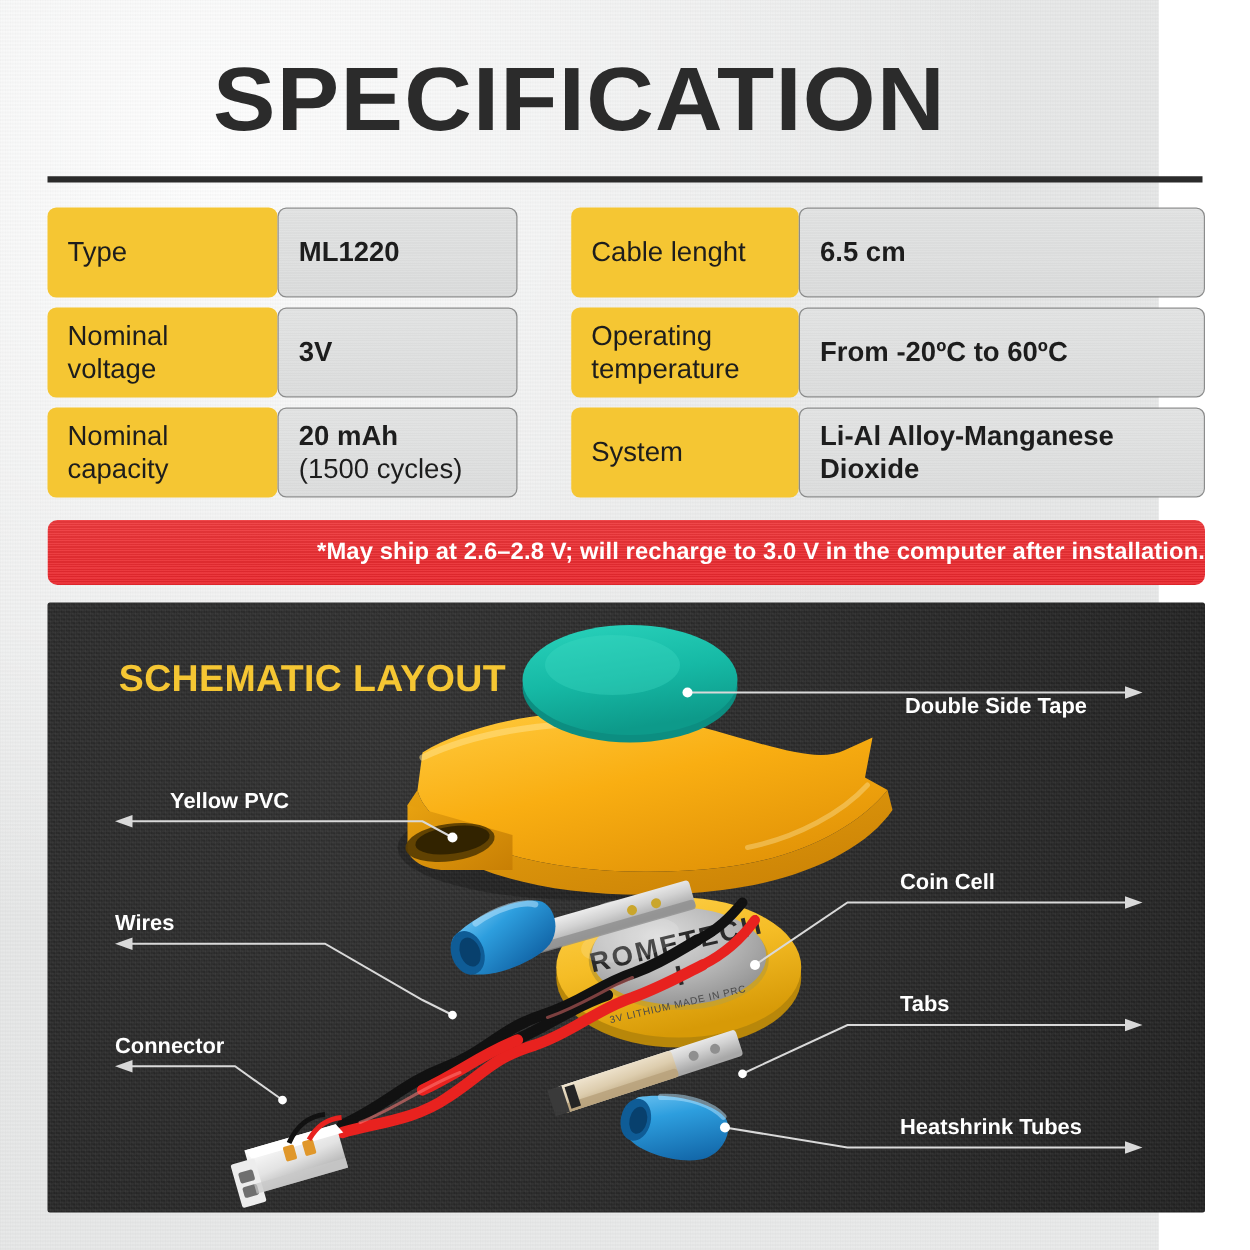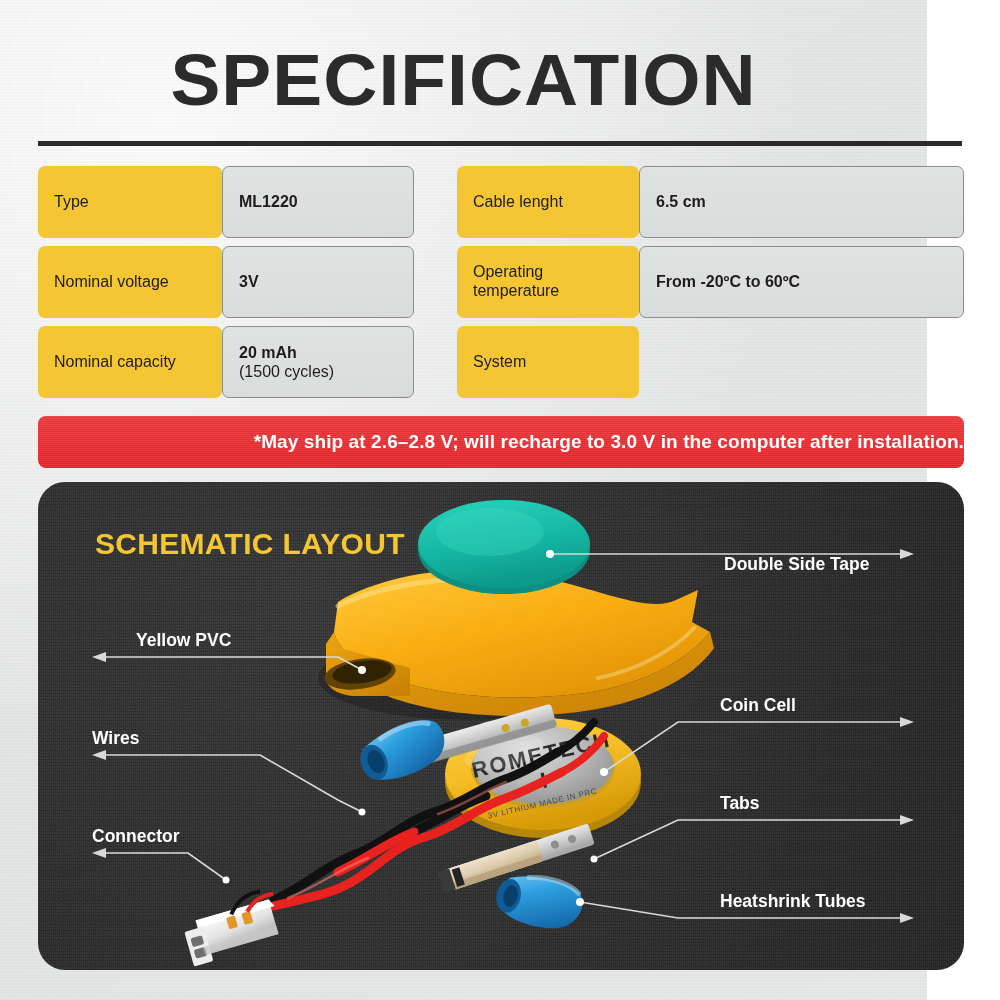--- a/index.html
+++ b/index.html
@@ -68,21 +68,21 @@
     grid-auto-rows: 72px;
     row-gap: 8px;
     align-items: stretch;
   }
   .cell {
     display: flex;
     align-items: center;
     border-radius: 7px;
     padding: 0 16px;
     box-sizing: border-box;
-    font-size: 16px;
+    font-size: 22px;
     color: #1d1d1d;
   }
   .cell.label {
     background: #f5c633;
     font-weight: normal;
     line-height: 1.18;
   }
   .cell.value {
     background:
       repeating-linear-gradient(0deg, rgba(0,0,0,.02) 0 1px, rgba(255,255,255,.02) 1px 2px),
@@ -117,21 +117,21 @@
     text-align: center;
   }
 
   
   .panel {
     position: absolute;
     left: 38px;
     top: 482px;
     width: 926px;
     height: 488px;
-    border-radius: 27px;
+    border-radius: 2px;
     overflow: hidden;
     background:
       radial-gradient(circle at 30% 25%, #343434 0%, #2a2a2a 60%, #242424 100%);
   }
   .panel::before {
     content: "";
     position: absolute;
     inset: 0;
     pointer-events: none;
     opacity: .85;
@@ -210,20 +210,23 @@
 
     <div class="cell label">Nominal capacity</div>
     <div class="cell value">
       <span>
         <span>20 mAh</span><br>
         <span class="sub">(1500 cycles)</span>
       </span>
     </div>
     <div class="spacer"></div>
     <div class="cell label">System</div>
+    <div class="cell value">
+      <span>Li-Al Alloy-Manganese Dioxide</span>
+    </div>
   </div>
 
   <div class="warning">
     <span>*May ship at 2.6–2.8 V; will recharge to 3.0 V in the computer after installation.</span>
   </div>
 
   <div class="panel">
 
     <div class="panel-heading">
       <div class="l1">SCHEMATIC LAYOUT</div>

